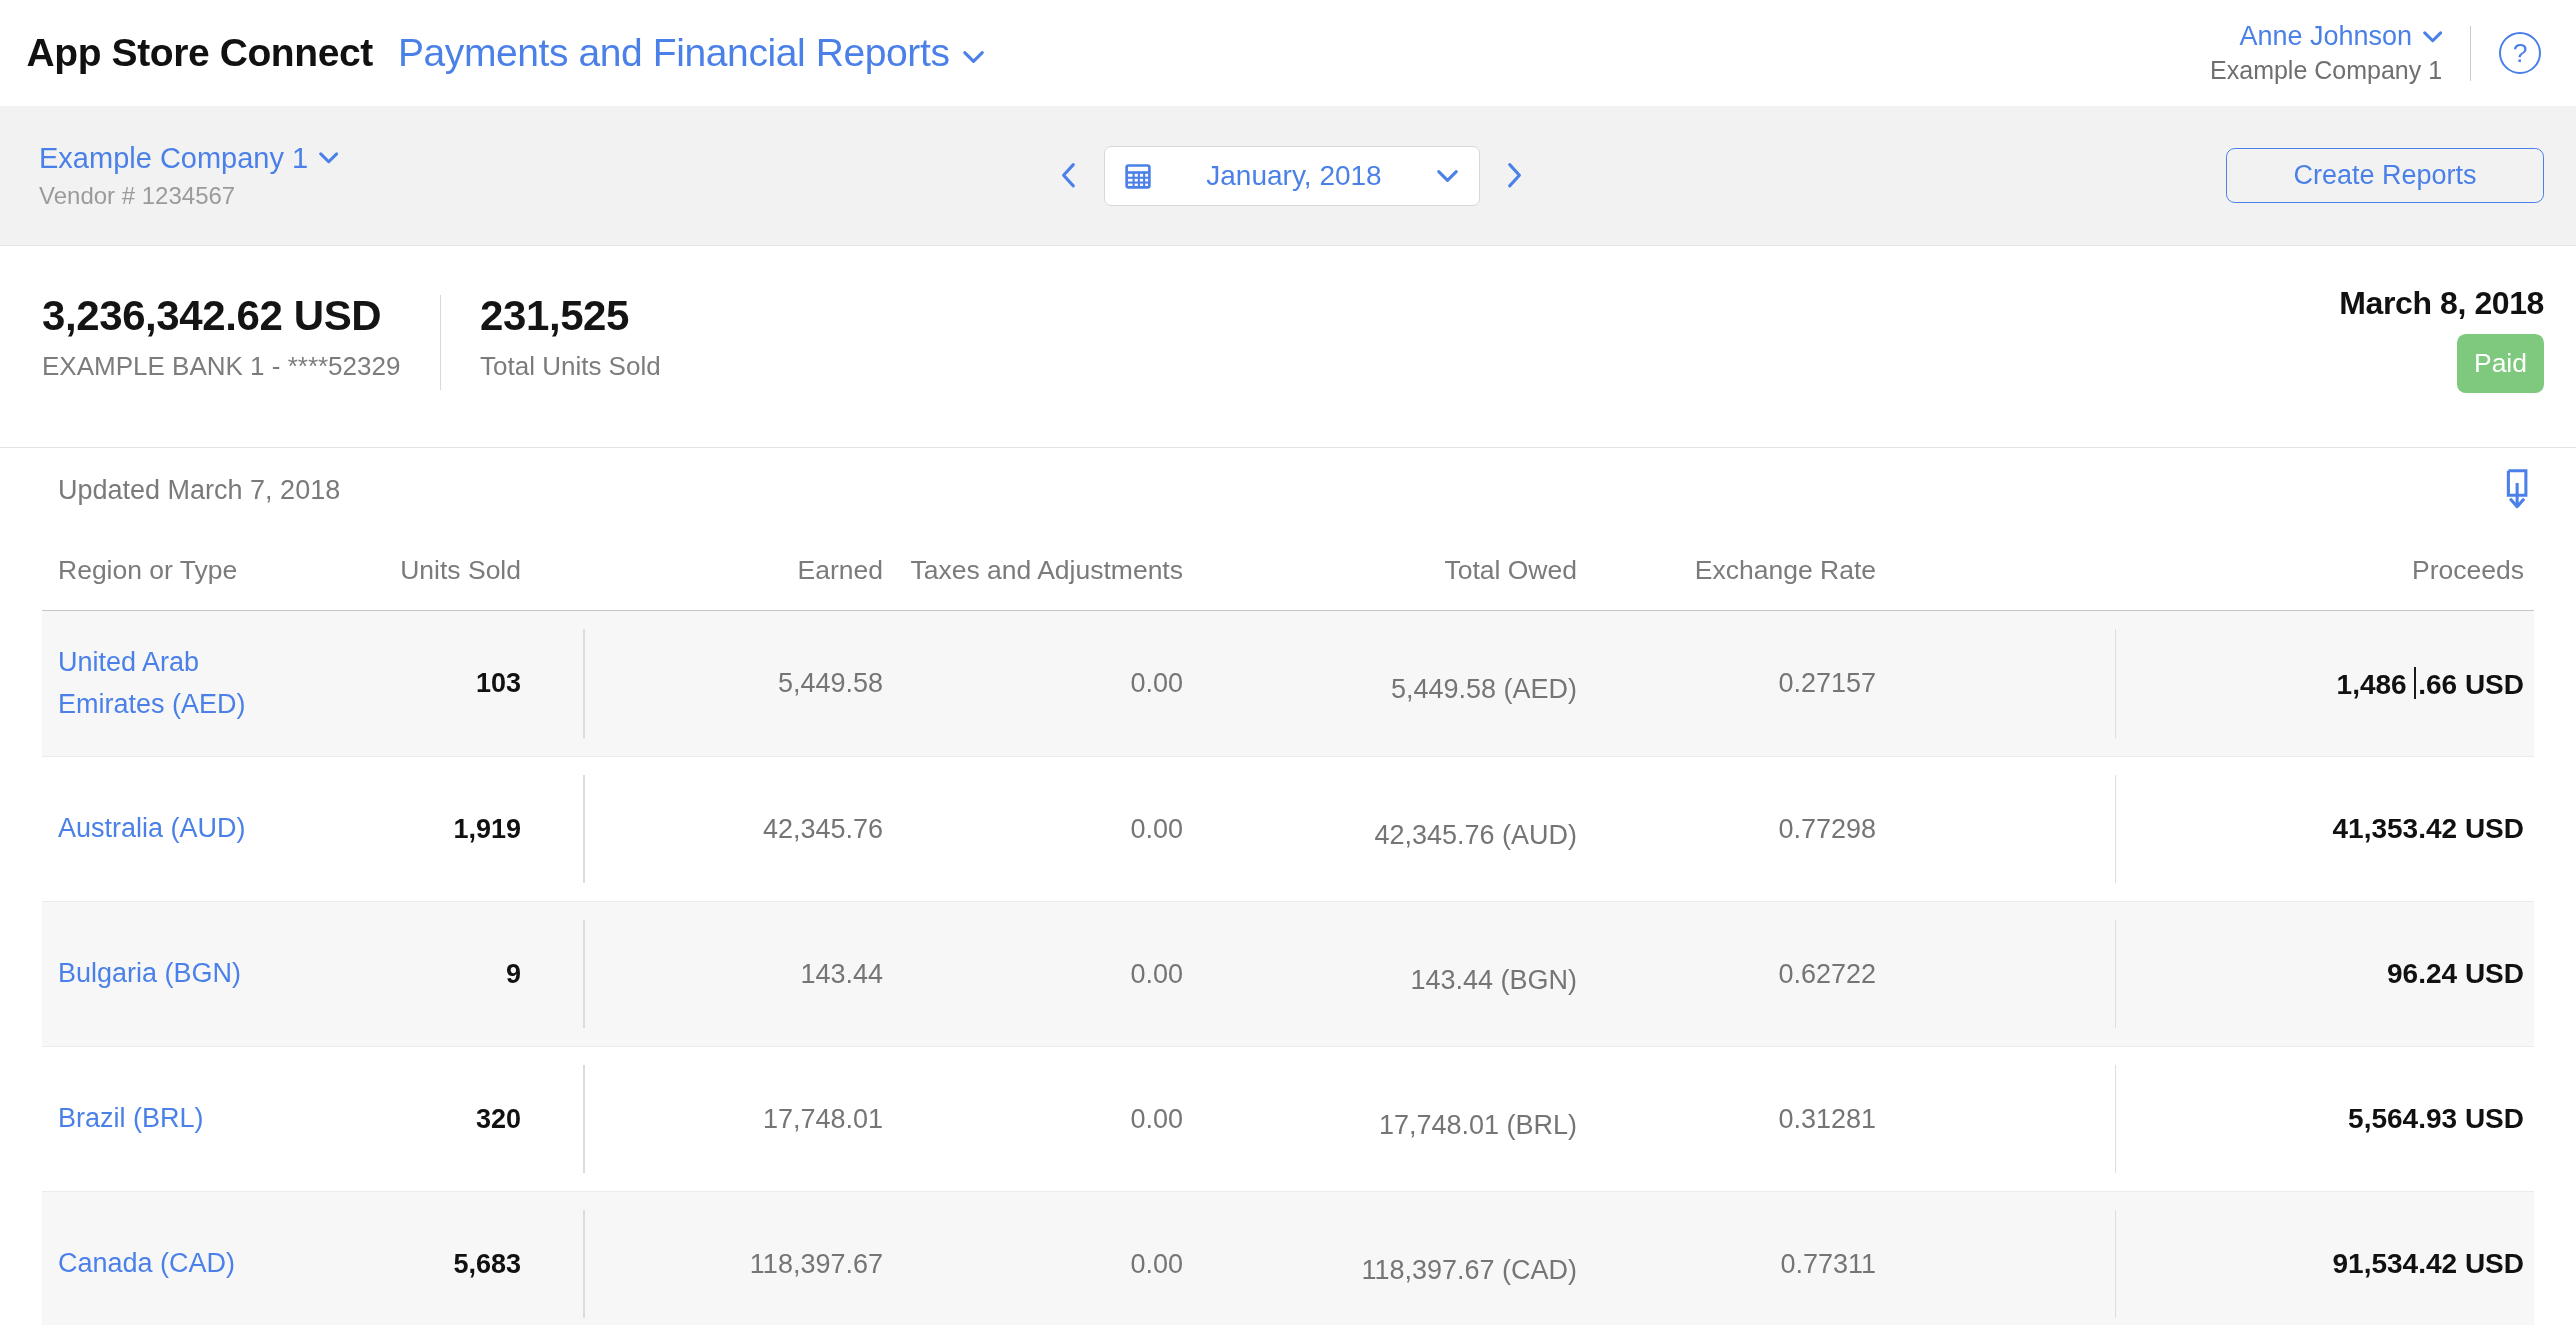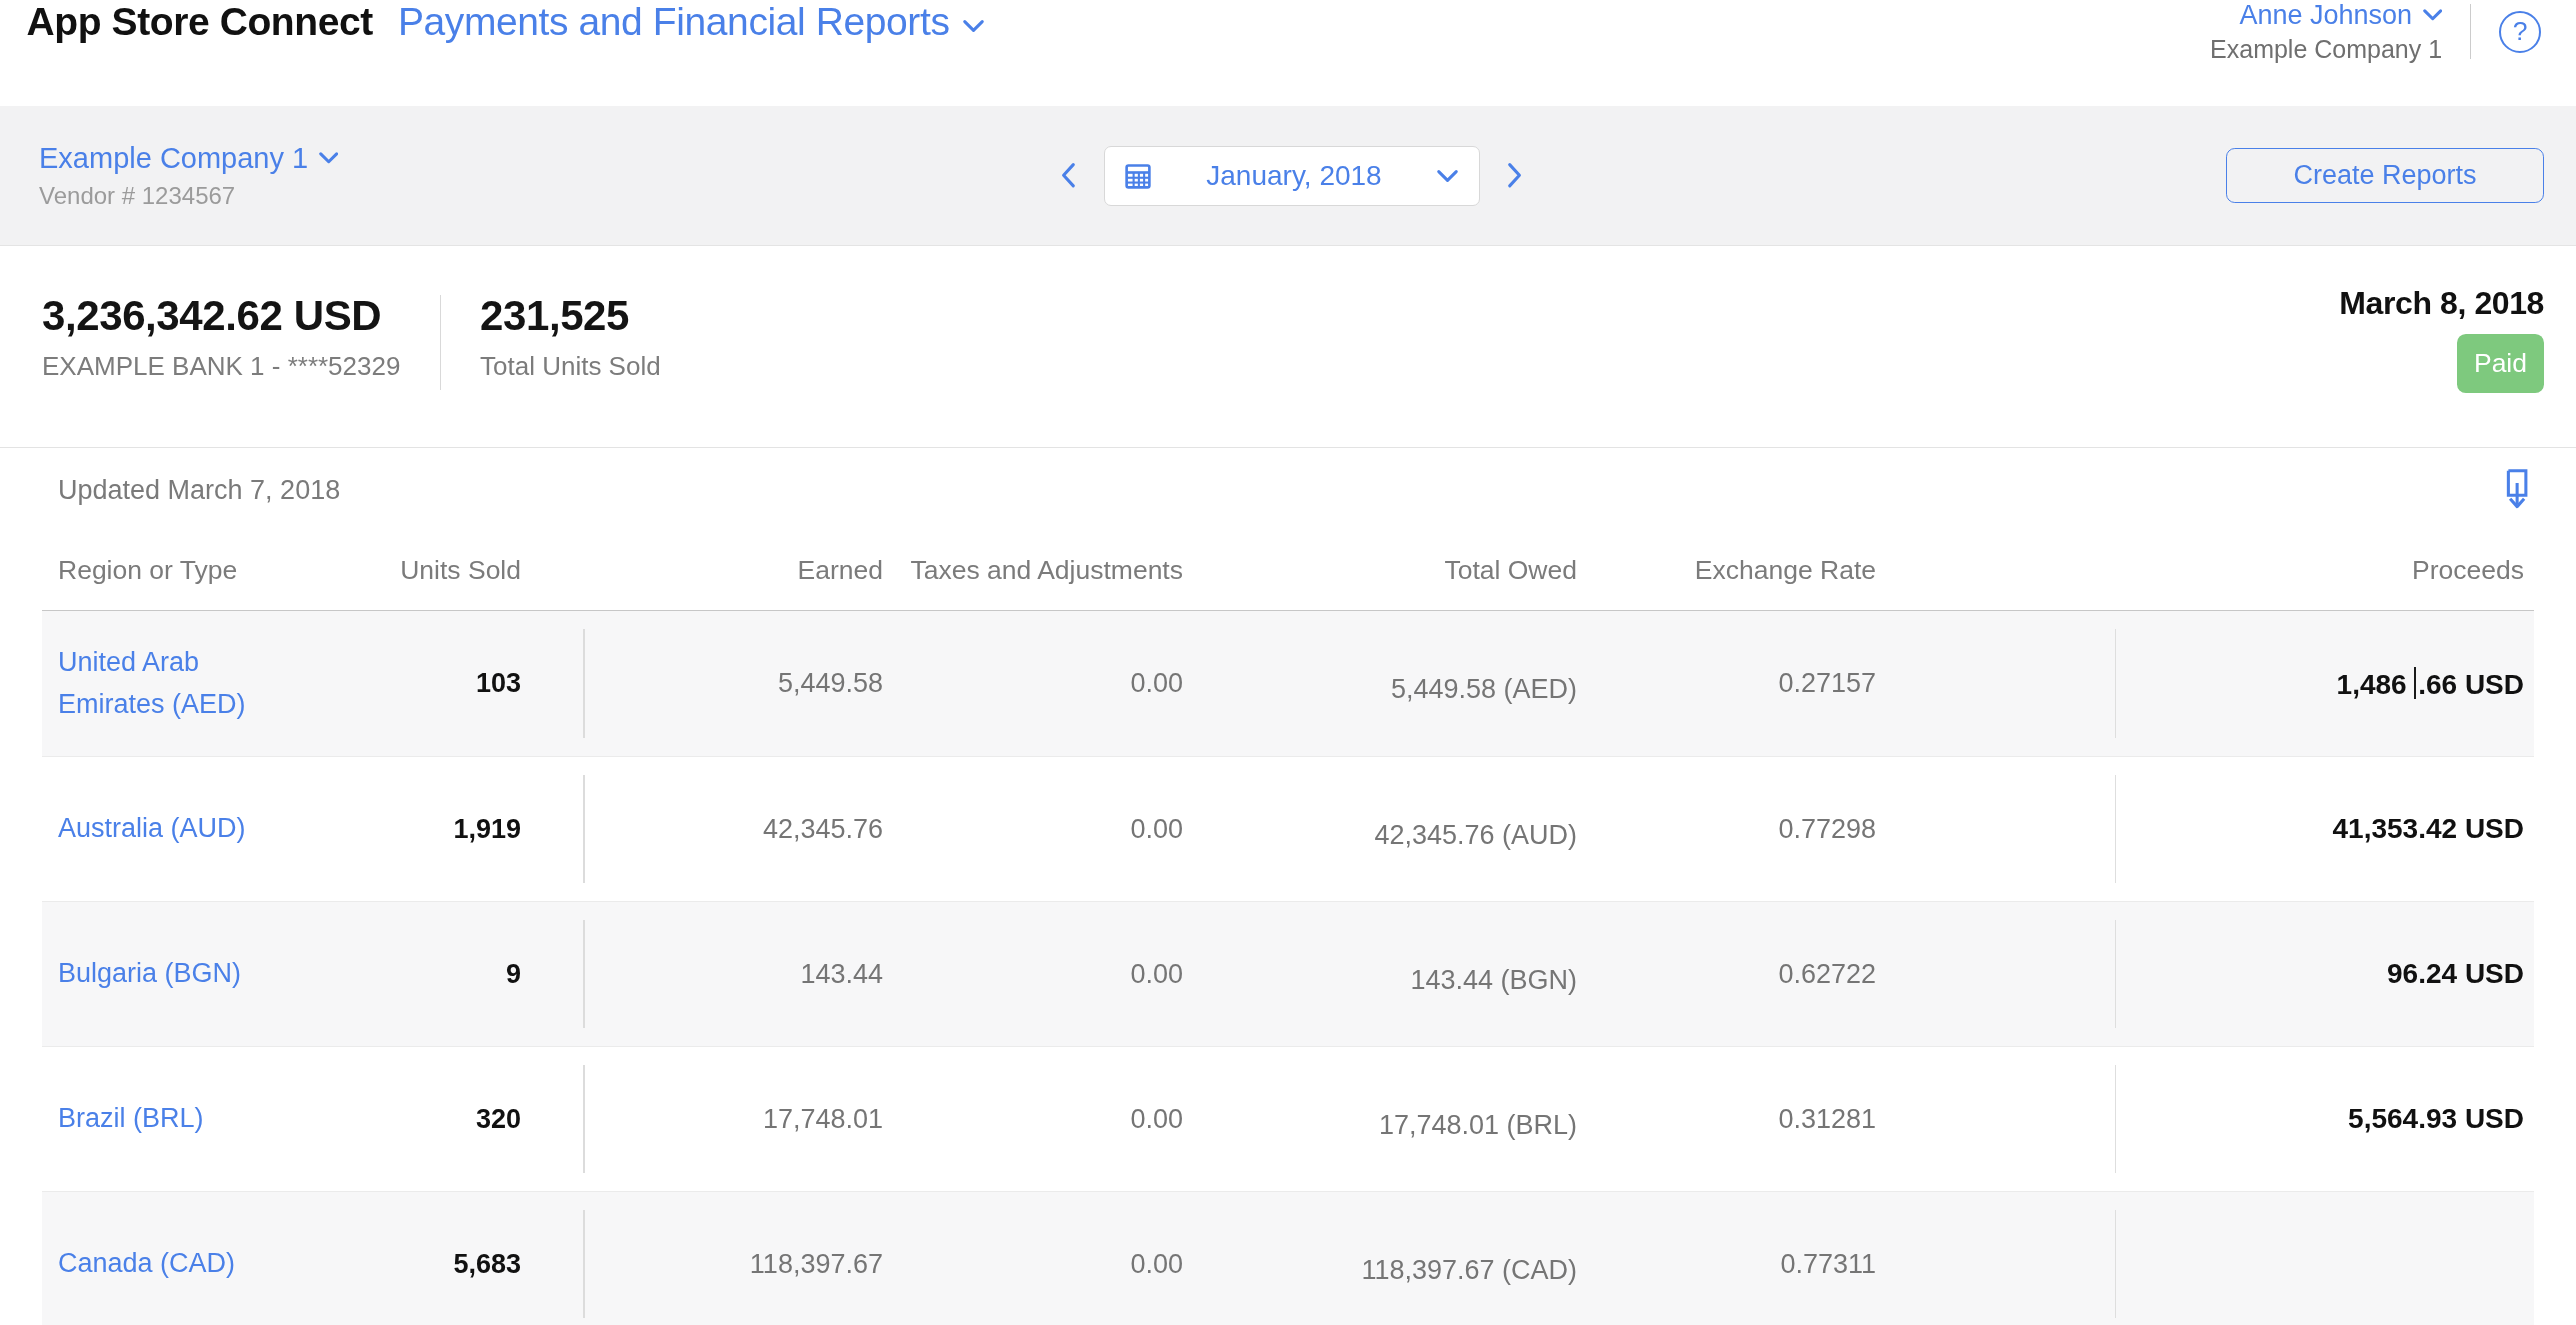--- a/index.html
+++ b/index.html
@@ -1,21 +1,21 @@
 <!DOCTYPE html>
 <html style="font-size:14px"><head>
 <meta charset="utf-8">
 <style>
   * { margin:0; padding:0; box-sizing:border-box; }
   html,body { background:#fff; }
   body { font-family:"Liberation Sans","DejaVu Sans",sans-serif; color:#1a1a1a; overflow:hidden; }
   #page { position:relative; width:2576px; height:1325px; background:#fff; overflow:hidden; }
 
   
-  .topbar { height:106px; display:flex; align-items:flex-start; justify-content:space-between; padding:0 35px 0 26.5px; background:#fff; }
+  .topbar { height:106px; display:flex; align-items:center; justify-content:space-between; padding:0 35px 0 26.5px; background:#fff; }
   .topbar-left { display:flex; align-items:center; }
   .app-title { font-size:39px; font-weight:bold; letter-spacing:-0.4px; color:#111; }
   .section-picker { display:flex; align-items:center; margin-left:25px; cursor:pointer; }
   .section-label { font-size:39px; color:#4a80e8; letter-spacing:-0.4px; }
   .chev { stroke:#4a80e8; stroke-width:3.5; fill:none; stroke-linecap:round; stroke-linejoin:round; }
   .section-picker svg { margin-left:12.4px; margin-top:7px; }
   .topbar-right { display:flex; align-items:center; gap:28px; }
   .user-block { text-align:right; cursor:pointer; }
   .user-name-row { display:inline-flex; align-items:center; gap:10.6px; }
   .user-name { font-size:27px; color:#4a80e8; }
@@ -228,17 +228,18 @@
     </div>
       <div class="row tgrid alt">
       <div class="vsep1"></div>
       <div class="vsep2"></div>
       <div class="c-region">Canada (CAD)</div>
       <div class="c-units t-right">5,683</div>
       <div class="c-earned t-right">118,397.67</div>
       <div class="c-taxes t-right">0.00</div>
       <div class="c-total t-right">118,397.67 (CAD)</div>
       <div class="c-rate t-right">0.77311</div>
+      <div class="c-proceeds t-right">91,534.42 USD</div>
     </div>
     </div>
 
 </div>
 
 
 </body></html>

